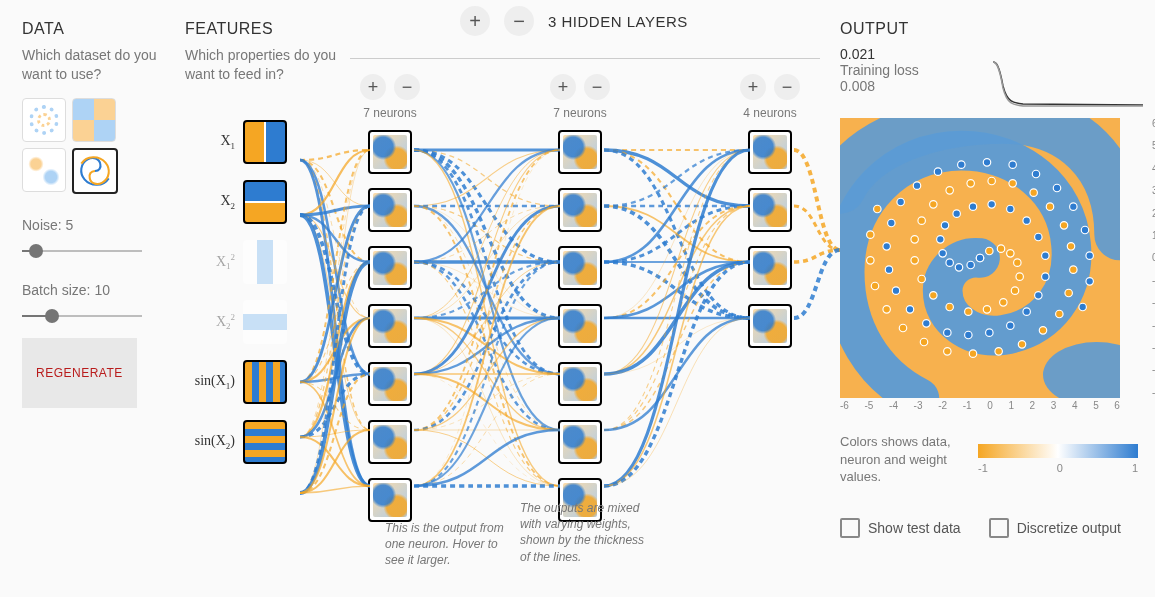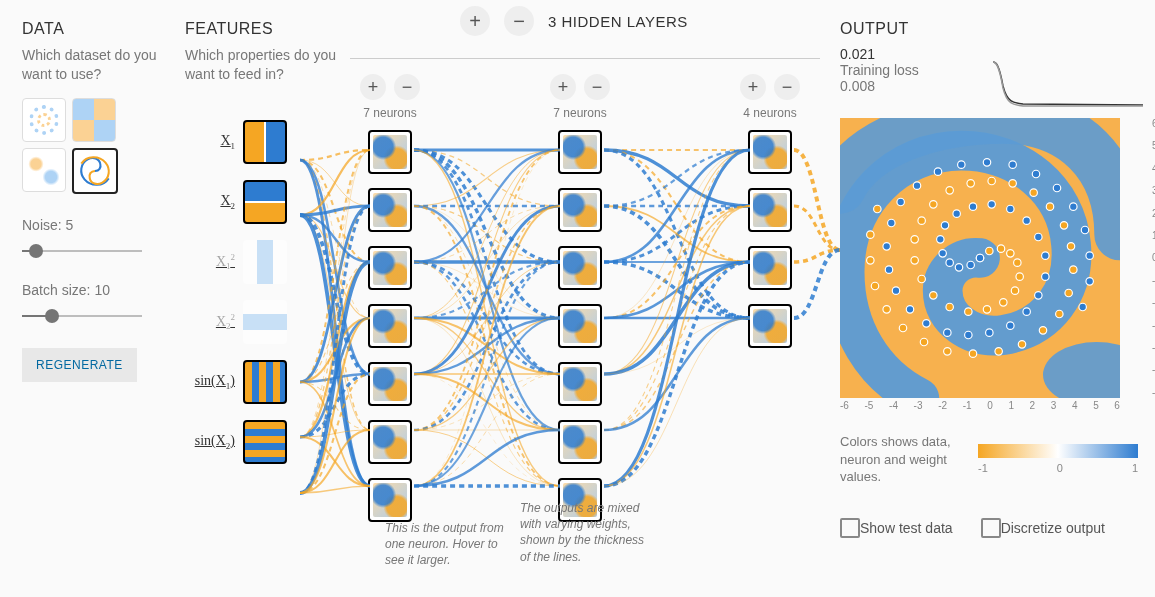--- a/index.html
+++ b/index.html
@@ -38,25 +38,25 @@
       background:radial-gradient(circle, var(--lblue) 0 40%, transparent 60%); border-radius:50%; }
   .ds-spiral svg { width:100%; height:100%; }
 
   .slider-block { margin-top:22px; }
   .slider-label { color: var(--text-light); font-size:14px; line-height:1.35; }
   .slider-track { position:relative; height:16px; margin-top:8px; width:120px; cursor:pointer; }
   .slider-track .bar  { position:absolute; top:7px; height:2px; width:100%; background:#bdbdbd; }
   .slider-track .fill { position:absolute; top:7px; height:2px; background:#757575; left:0; }
   .slider-track .knob { position:absolute; top:1px; width:14px; height:14px; border-radius:50%; background:#757575; transform:translateX(-50%); }
 
-  .regen-btn { margin-top:24px; padding:10px 14px; background:#e8e8e8; border:none; font-size:12px; letter-spacing:.5px; color:#0369a1; cursor:pointer; font-family:inherit; }
+  .regen-btn { margin-top:14px; padding:28px 14px; background:#e8e8e8; border:none; font-size:12px; letter-spacing:.5px; color:#b91c1c; cursor:pointer; font-family:inherit; }
 
   
   #features-col { position:absolute; left:185px; top:8px; width:160px; }
-  .feat-row { display:flex; align-items:center; gap:8px; margin-bottom:16px;text-decoration:underline; }
+  .feat-row { display:flex; align-items:center; gap:8px; margin-bottom:16px; }
   .feat-label { width:50px; text-align:right; font-size:14px; color:var(--text); font-family: Georgia, serif; }
   .feat-label.off { color: var(--text-faded); }
   .feat-label sub { font-size:9px; }
   .feat-label sup { font-size:9px; }
   .feat-box {
     width:40px; height:40px; border:2px solid #000; border-radius:4px; background:#fff;
     display:flex; align-items:center; justify-content:center; overflow:hidden; cursor:pointer; position:relative;
   }
   .feat-box.off { border-color: transparent; opacity:.65; cursor:pointer; }
   
@@ -124,21 +124,21 @@
   .ax-y { right:-18px; top:110px; height:280px; display:flex; flex-direction:column; justify-content:space-between; align-items:flex-start; }
   .ax-x { left:0; top:392px; width:280px; display:flex; justify-content:space-between; }
 
   #legend { position:absolute; left:0; top:425px; width:300px; display:flex; gap:18px; align-items:center; }
   #legend .txt { color:var(--text-light); font-size:13px; line-height:1.35; width:120px; }
   .gradient-bar { width:160px; }
   .gradient-bar .bar { height:14px; background:linear-gradient(90deg, var(--orange), #fff, var(--blue)); }
   .gradient-bar .marks{ display:flex; justify-content:space-between; font-size:11px; color:#888; margin-top:4px;}
 
   #checkboxes { position:absolute; left:0; top:510px; width:300px; display:flex; gap:28px; }
-  .cb { display:flex; align-items:center; cursor:pointer; color:#555; font-size:14px;}
+  .cb { display:flex; align-items:center; gap:8px; cursor:pointer; color:#555; font-size:14px;}
   .cb .box{ width:16px; height:16px; border:2px solid #888; border-radius:2px;}
 
 </style>
 </head>
 <body>
 
 <div id="data-col">
   <h3 class="col-title">DATA</h3>
   <div class="subtitle">Which dataset do you want to use?</div>
 

